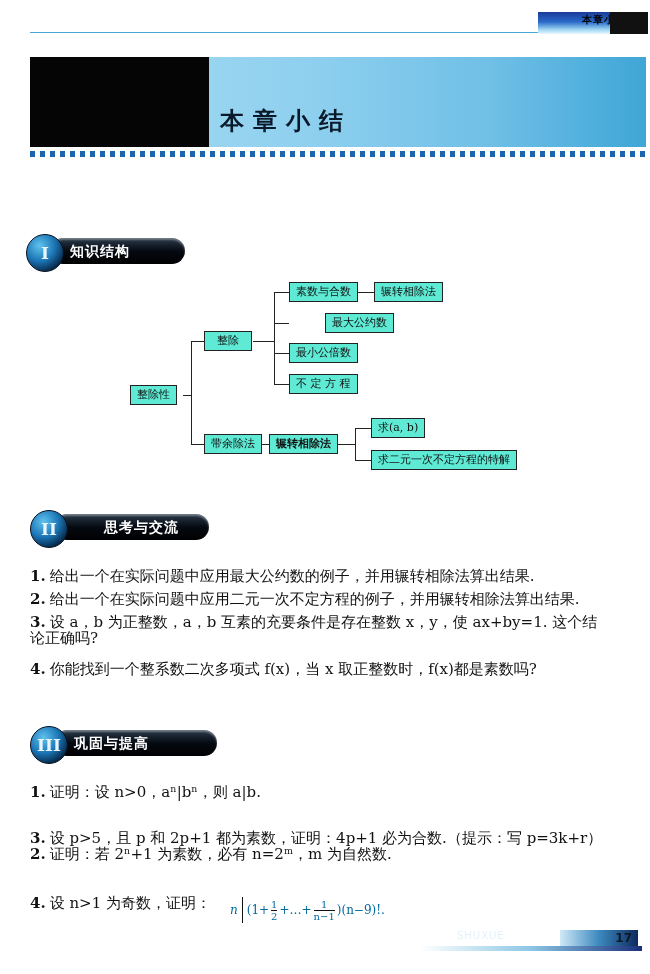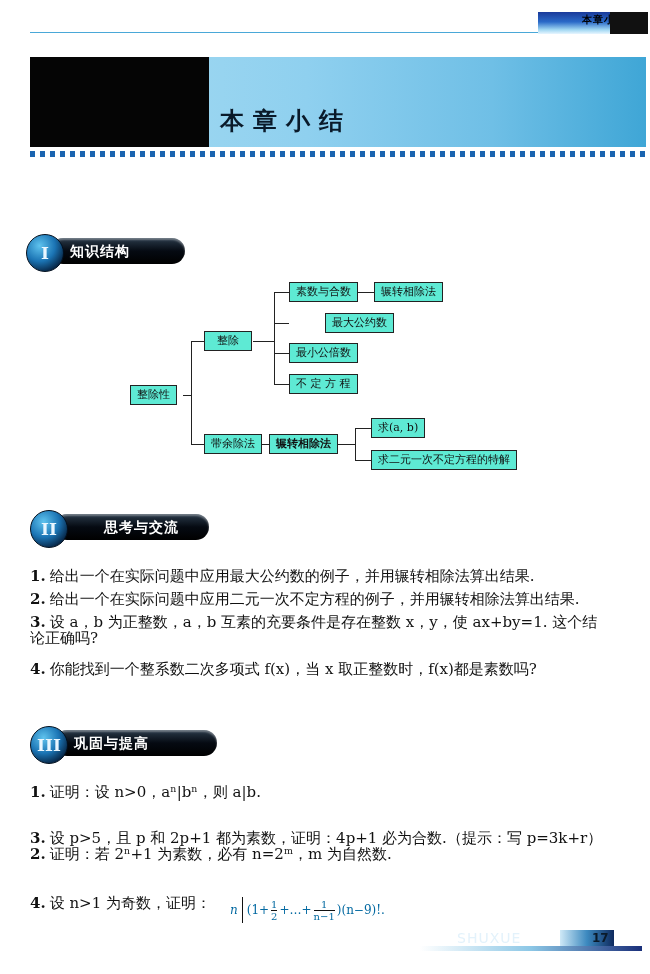--- a/index.html
+++ b/index.html
@@ -58,22 +58,22 @@
   .item .num { font-weight:bold; margin-right:4px; }
   .formula { position:absolute; left:230px; top:897px; font-size:12px; color:#0369a1; }
   .frac { display:inline-block; vertical-align:middle; text-align:center; font-size:10px; line-height:11px; margin:0 2px; }
   .frac span { display:block; }
   .frac .den { border-top:1px solid #111; }
 
   
   .foot-bar { left:420px; top:946px; width:190px; height:5px;
     background:linear-gradient(90deg,rgba(160,210,235,0) 0%,#8cc7e6 50%,#1a2f7a 100%); }
   .foot-text { left:425px; top:930px; font-family:"DejaVu Sans","Liberation Sans",sans-serif;
-    font-size:14px; color:#e3f2fb; letter-spacing:1px; }
-  .page-num { left:560px; top:930px; width:54px; height:16px;
+    font-size:10px; color:#e3f2fb; letter-spacing:1px; }
+  .page-num { left:560px; top:930px; width:78px; height:16px;
     background:linear-gradient(90deg,#cfe9f7 0%,#3c89bf 50%,#0e2a5e 100%);
     color:#0a1a2a; font-family:"DejaVu Sans","Liberation Sans",sans-serif; font-weight:bold;
     font-size:12px; text-align:right; padding-right:6px; box-sizing:border-box; line-height:16px; }
 </style>
 </head>
 <body>
 
 <div class="abs top-line"></div>
 <div class="abs run-tab">本章小结</div>
 <div class="abs run-bar"></div>

